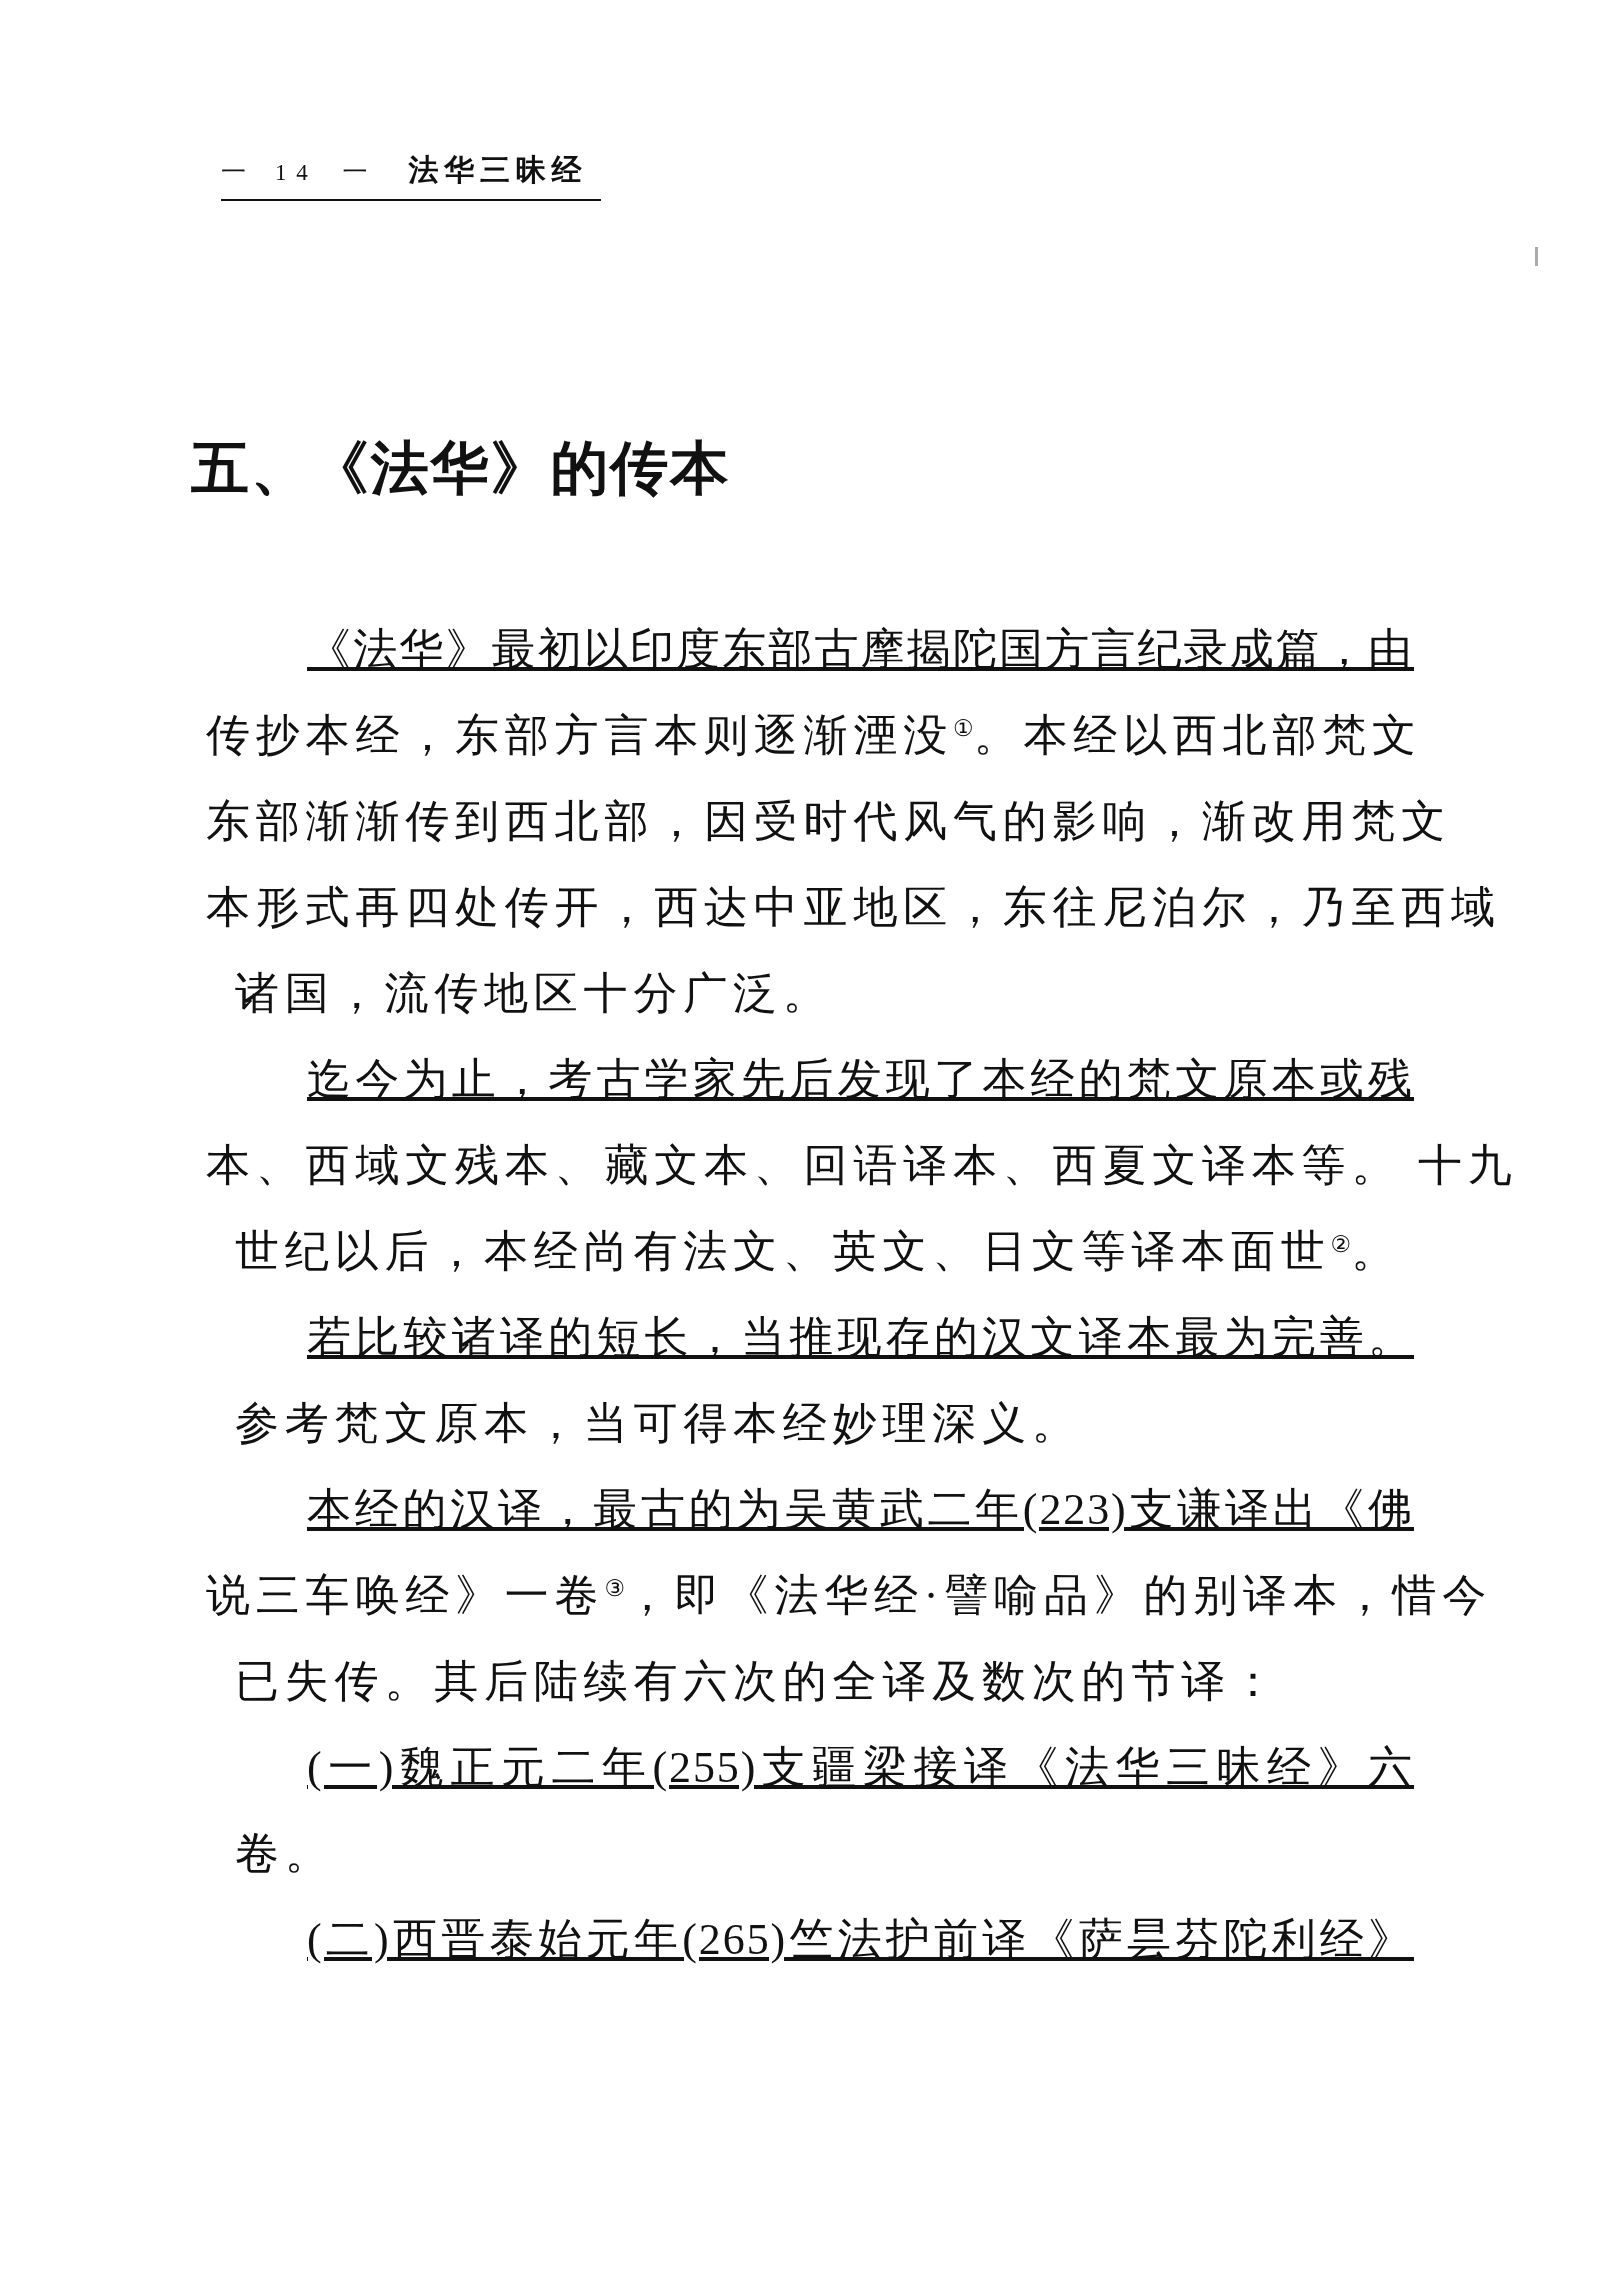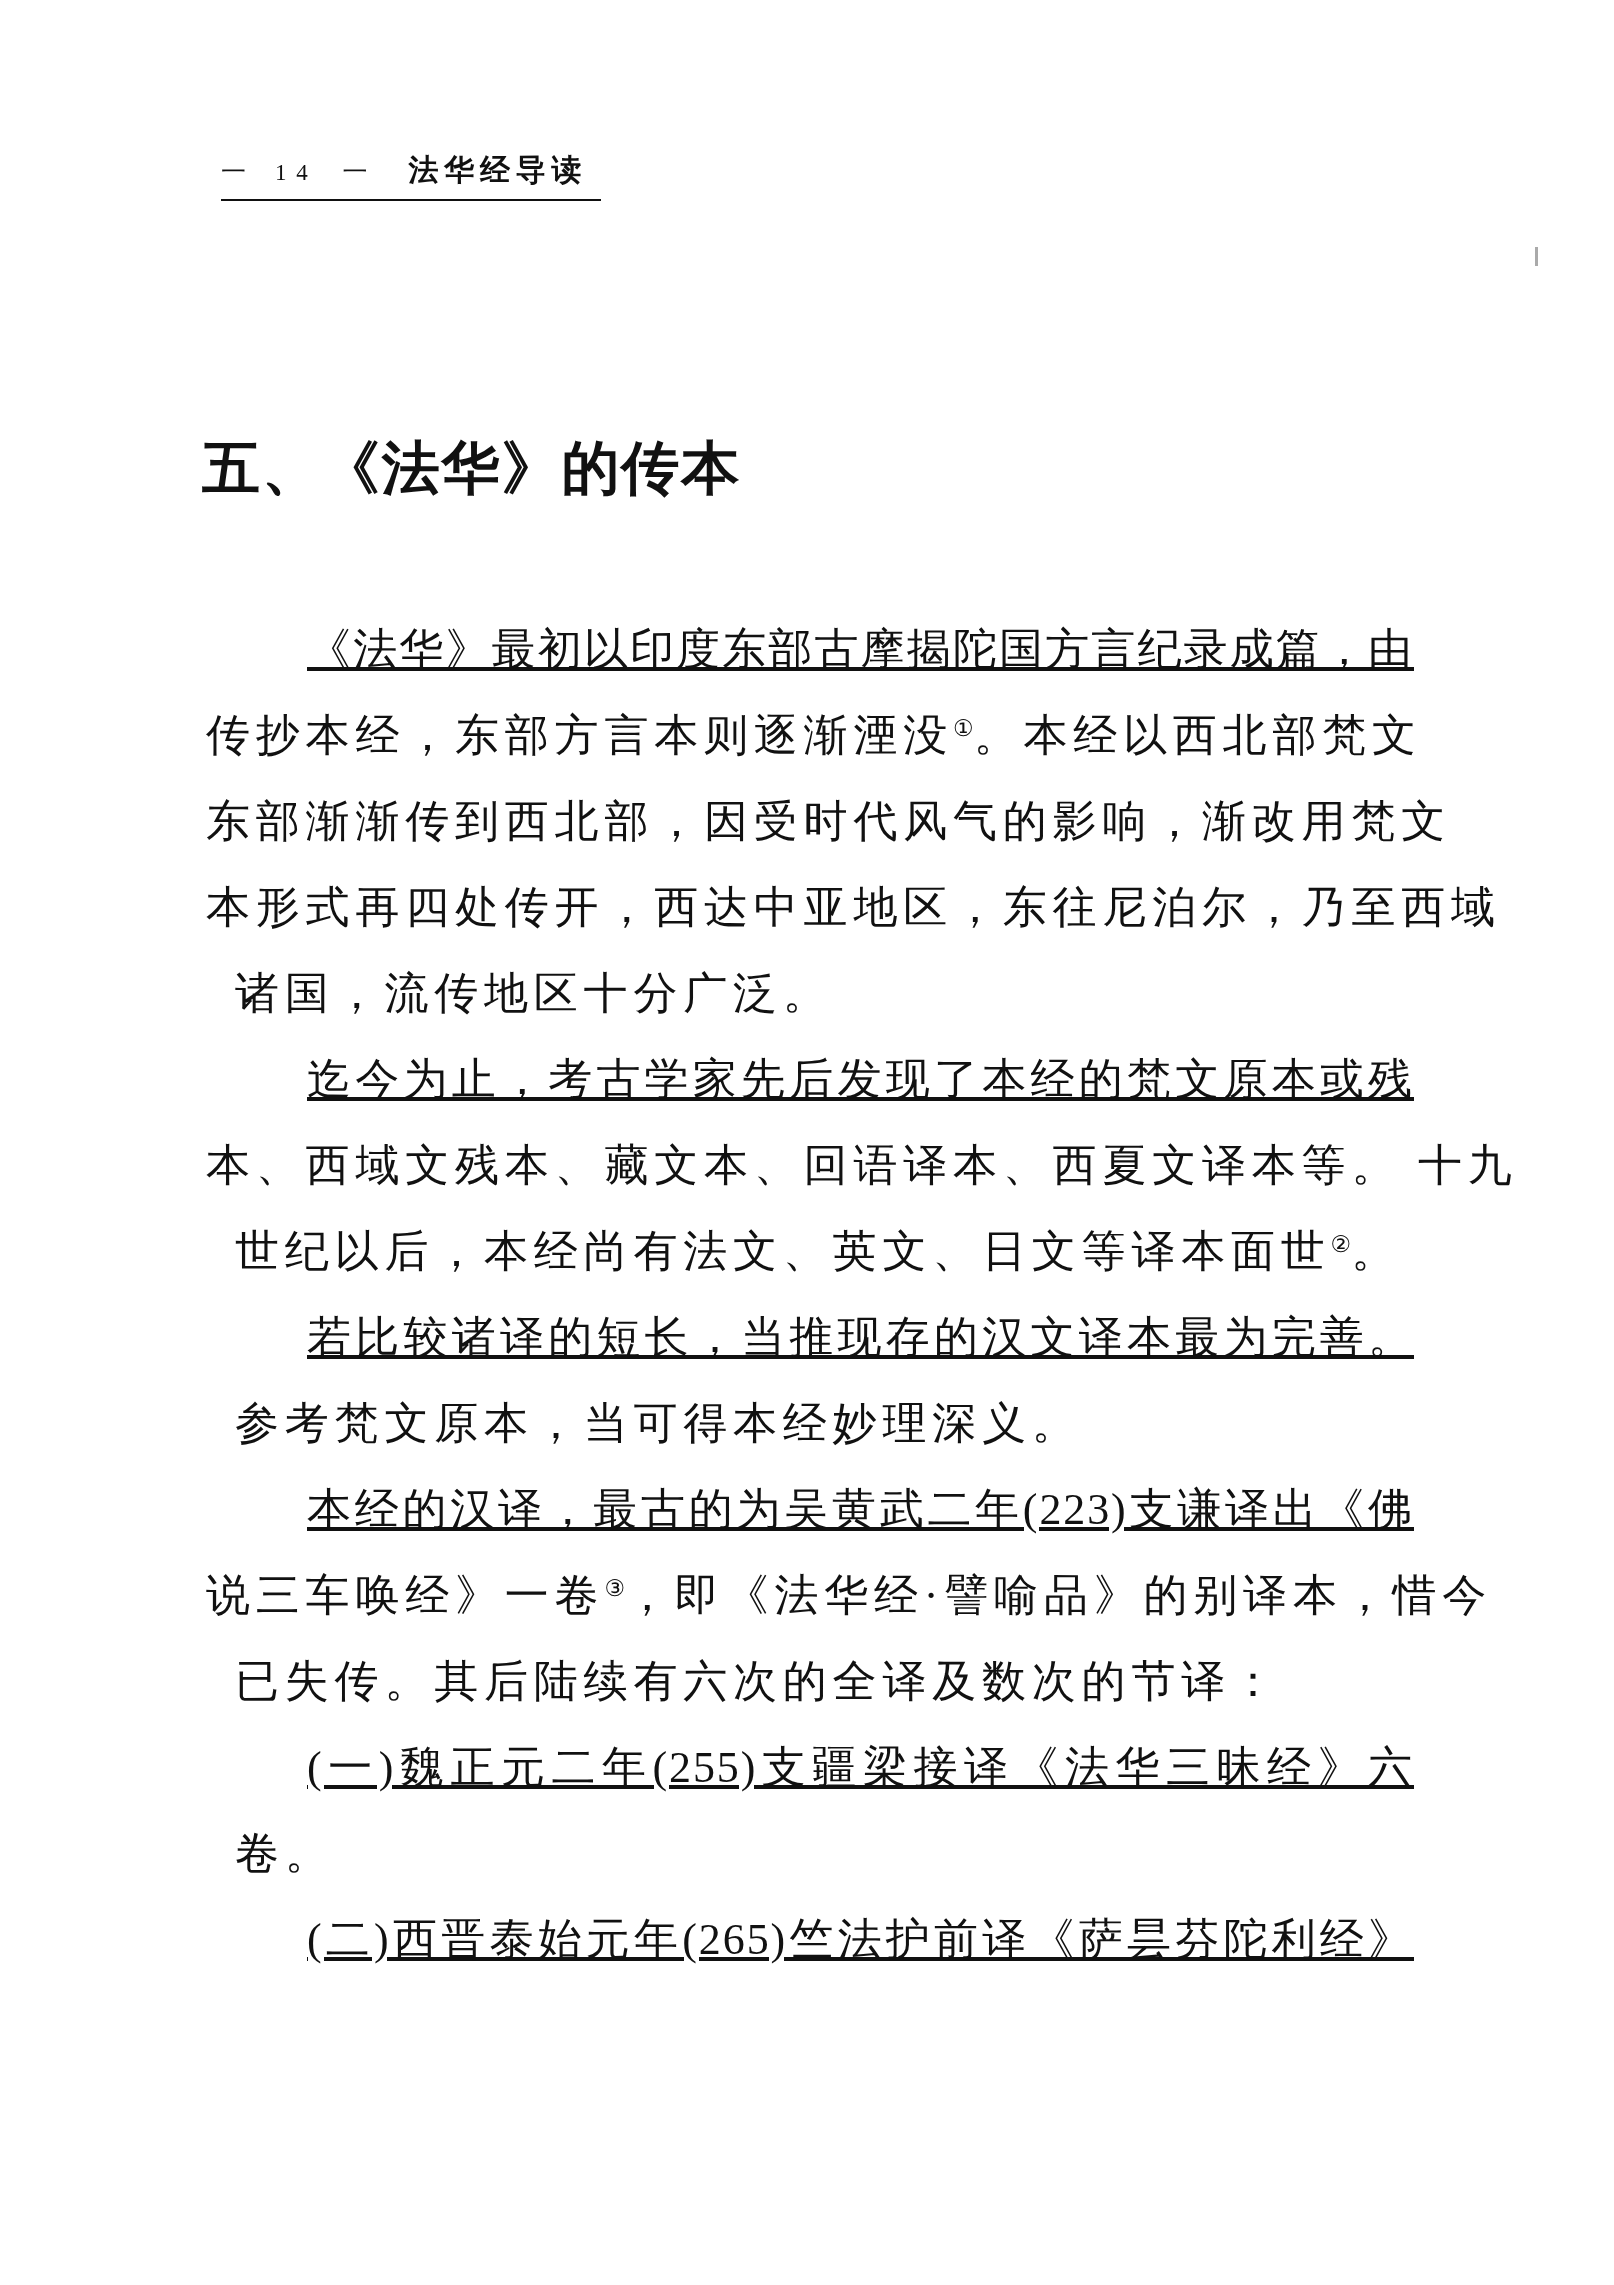--- a/index.html
+++ b/index.html
@@ -44,21 +44,21 @@
   }
   .running-header .booktitle {
     margin-left: 41px;
     font-weight: bold;
     letter-spacing: 5.8px;
     font-size: 30px;
   }
   
   .chapter-title {
     position: absolute;
-    left: 202px;
+    left: 191px;
     top: 396px;
     font-size: 58px;
     font-weight: bold;
     letter-spacing: 1.9px;
     line-height: 68px;
     white-space: nowrap;
   }
   
   .body-text {
     position: absolute;
@@ -110,21 +110,21 @@
 <body>
 
 <div class="page">
 
   <div class="scan-artifact"></div>
 
   <div class="running-header">
     <span class="dash">一</span>
     <span class="pagenum">14</span>
     <span class="dash2">一</span>
-    <span class="booktitle">法华经导读</span>
+    <span class="booktitle">法华三昧经</span>
   </div>
 
   <h1 class="chapter-title">五、《法华》的传本</h1>
 
   <div class="body-text">
       <div class="line indent fill">《法华》最初以印度东部古摩揭陀国方言纪录成篇，由</div>
       <div class="line fill">传抄本经，东部方言本则逐渐湮没<sup>①</sup>。本经以西北部梵文</div>
       <div class="line fill">东部渐渐传到西北部，因受时代风气的影响，渐改用梵文</div>
       <div class="line fill">本形式再四处传开，西达中亚地区，东往尼泊尔，乃至西域</div>
       <div class="line end">诸国，流传地区十分广泛。</div>

